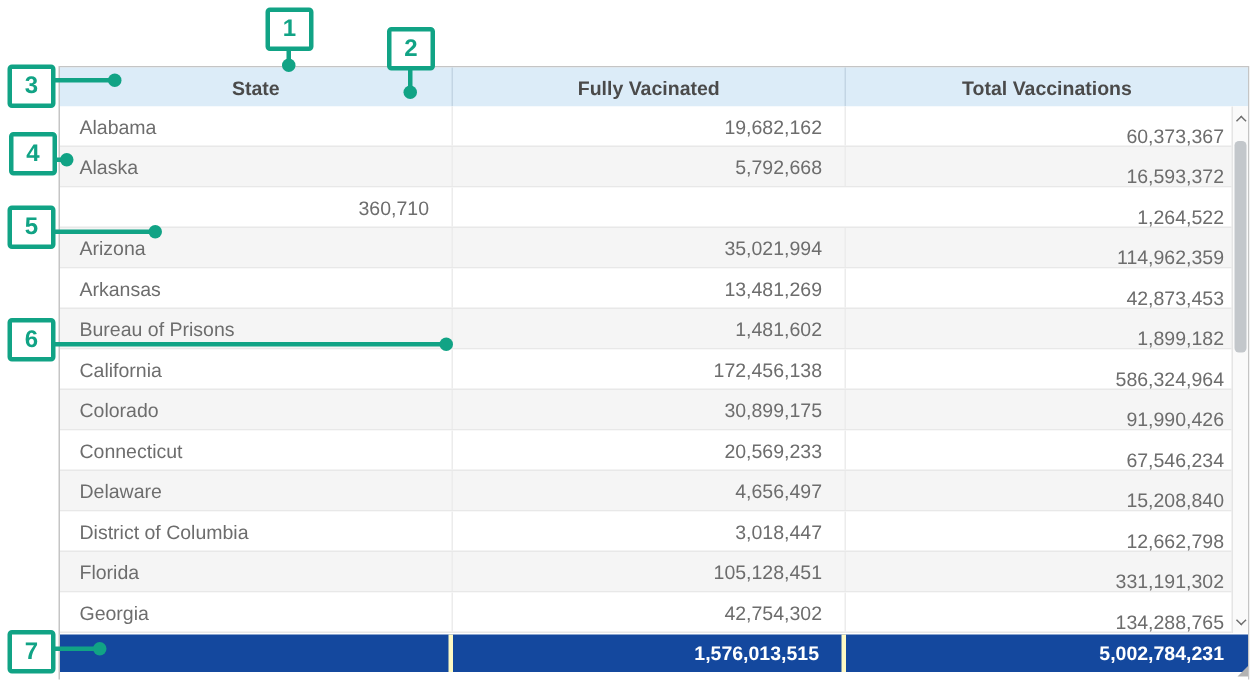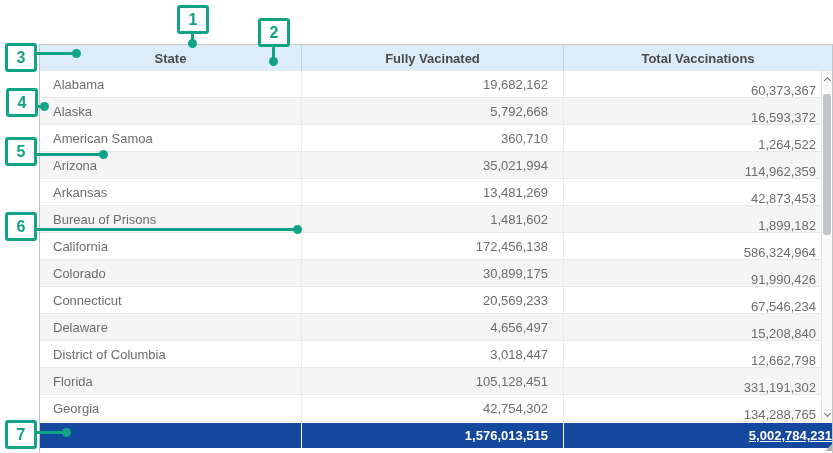--- a/index.html
+++ b/index.html
@@ -30,23 +30,23 @@
   }
   .td:last-child{border-right:none;margin-top:13px;}
   .td.state{padding-left:13px;text-align:right;}
   .td.num{justify-content:flex-end;padding-right:15px;}
   .td.num.c2{padding-right:16px;}
   .summary-gap{height:1px;background:#ffffff;}
   .summary{display:flex;height:25px;background:#14489e;}
   .sum-cell{
     box-sizing:border-box;display:flex;align-items:center;justify-content:flex-end;
     font-size:13px;font-weight:bold;color:#ffffff;
-    border-right:1px solid #fef9c3;padding-right:15px;
+    border-right:3px solid #fef9c3;padding-right:15px;
   }
-  .sum-cell:last-child{border-right:none;padding-right:0;text-decoration:underline;}
+  .sum-cell:last-child{border-right:none;padding-right:16px;}
   
   .scrollbar{
     position:absolute;right:0;top:26px;width:11px;height:351px;
     background:#fafafa;border-left:1px solid #e5e5e5;box-sizing:border-box;
   }
   .scroll-btn{position:absolute;left:0;width:10px;height:14px;display:flex;align-items:center;justify-content:center;cursor:pointer;}
   .scroll-btn.up{top:1px;}
   .scroll-btn.down{bottom:1px;}
   .chev{width:4px;height:4px;border-left:1.5px solid #6f6f6f;border-top:1.5px solid #6f6f6f;}
   .up .chev{transform:rotate(45deg);margin-top:2px;}
@@ -83,21 +83,20 @@
       <div class="td state c0">Alabama</div>
       <div class="td num c1">19,682,162</div>
       <div class="td num c2">60,373,367</div>
     </div>
     <div class="tr">
       <div class="td state c0">Alaska</div>
       <div class="td num c1">5,792,668</div>
       <div class="td num c2">16,593,372</div>
     </div>
     <div class="tr">
-      <div class="td state c0">American Samoa</div>
       <div class="td num c1">360,710</div>
       <div class="td num c2">1,264,522</div>
     </div>
     <div class="tr">
       <div class="td state c0">Arizona</div>
       <div class="td num c1">35,021,994</div>
       <div class="td num c2">114,962,359</div>
     </div>
     <div class="tr">
       <div class="td state c0">Arkansas</div>

